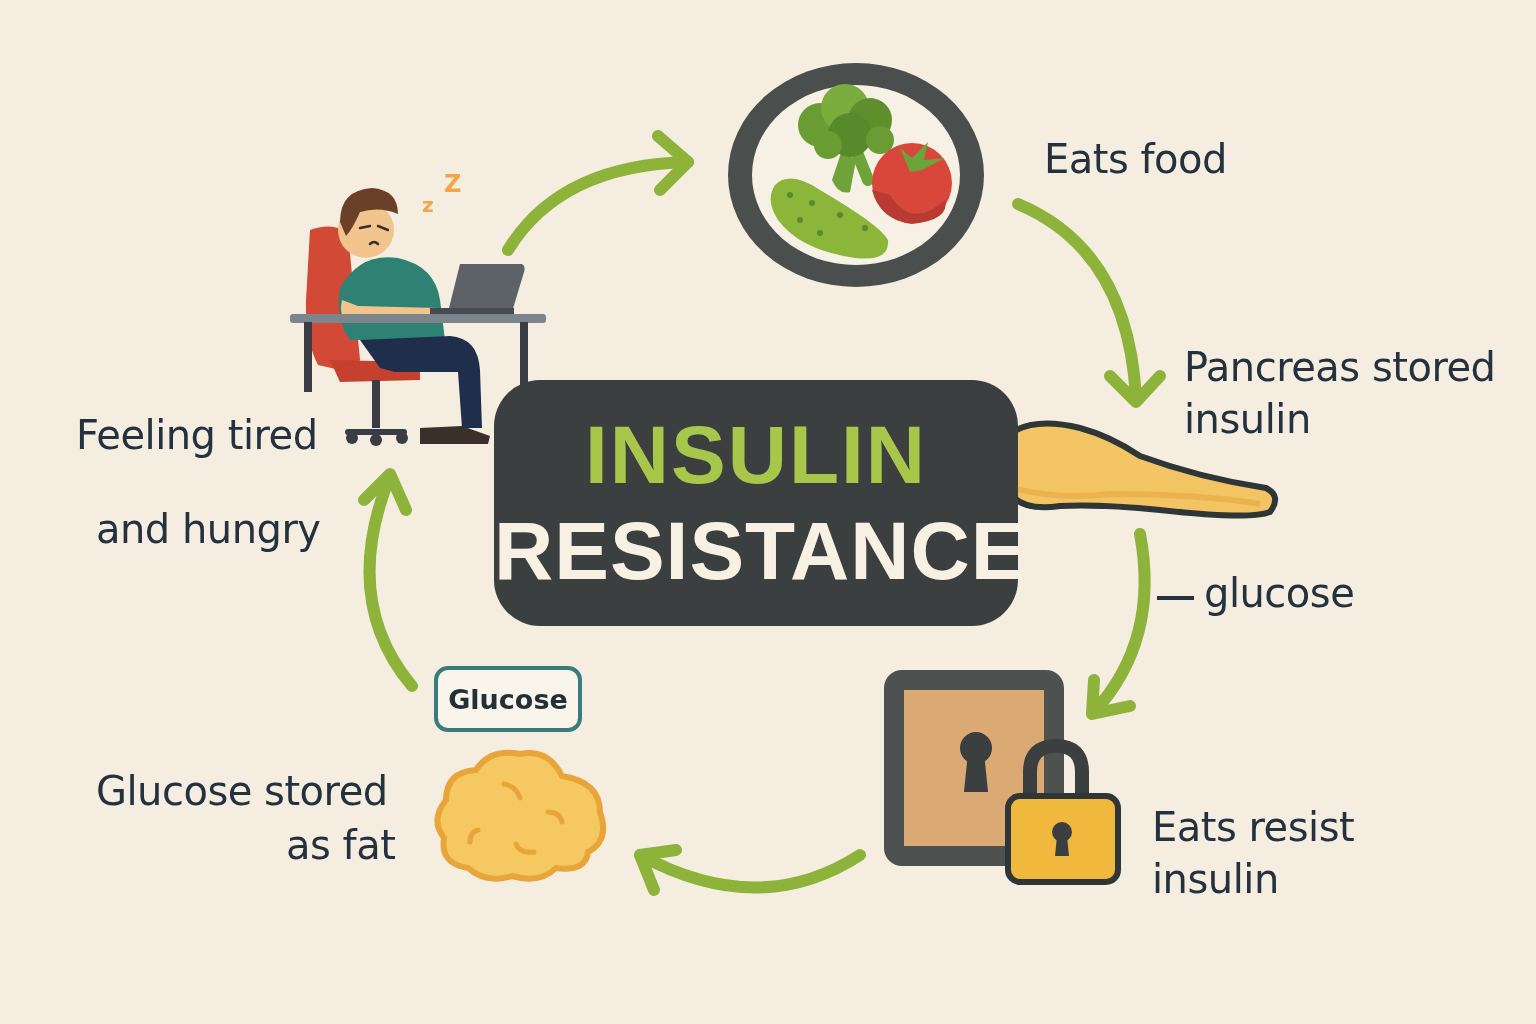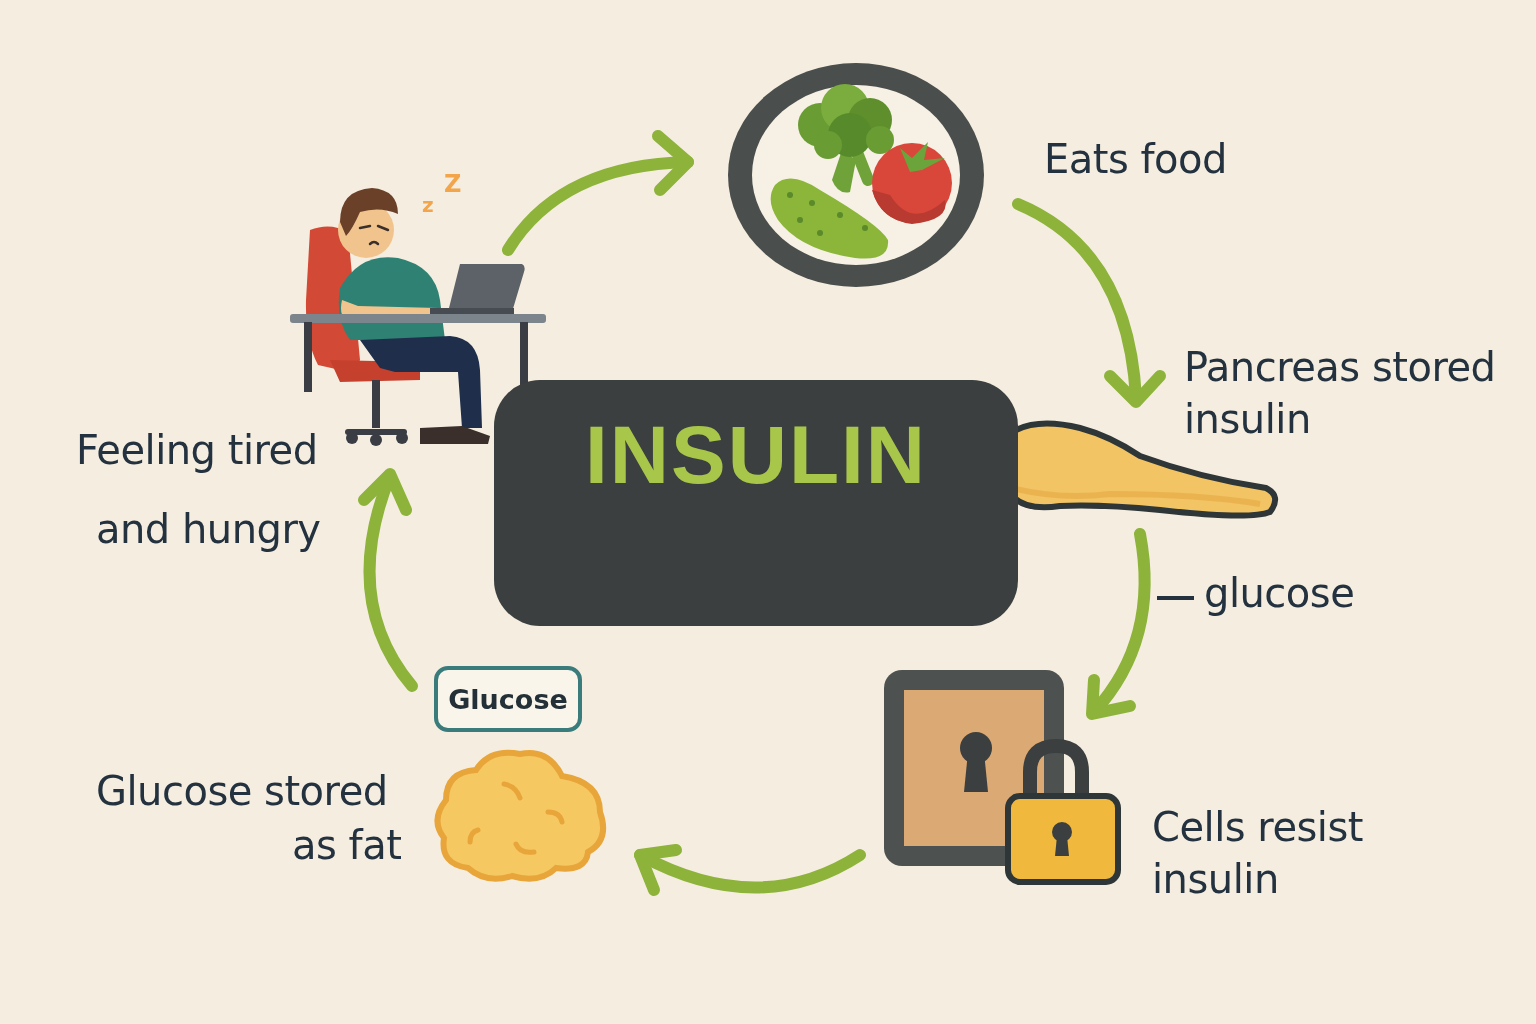--- a/index.html
+++ b/index.html
@@ -124,31 +124,32 @@
     <path d="M444 838 Q 430 820 446 800 Q 446 772 476 770 Q 490 748 520 754 Q 548 748 562 776 Q 600 782 600 812 Q 610 840 588 852 Q 586 872 556 868 Q 540 884 512 876 Q 486 884 468 868 Q 440 864 444 838 Z" fill="#f5c862" stroke="#e8a53a" stroke-width="6"></path>
     <path d="M504 784 Q 516 786 520 798" stroke="#e8a53a" stroke-width="5" fill="none" stroke-linecap="round"></path>
     <path d="M548 812 Q 560 812 562 822" stroke="#e8a53a" stroke-width="5" fill="none" stroke-linecap="round"></path>
     <path d="M478 830 Q 470 832 470 842" stroke="#e8a53a" stroke-width="5" fill="none" stroke-linecap="round"></path>
     <path d="M516 844 Q 520 854 534 852" stroke="#e8a53a" stroke-width="5" fill="none" stroke-linecap="round"></path>
   </g>
 </svg>
 
 <div class="center-box">
   <div class="title-1">INSULIN</div>
+  <div class="title-2">RESISTANCE</div>
 </div>
 
 <div class="label" style="left:1044px; top:132px;">Eats food</div>
 
 <div class="label" style="left:1184px; top:340px;">Pancreas stored</div>
 <div class="label" style="left:1184px; top:392px;">insulin</div>
 
 <div class="label" style="left:1204px; top:566px;">glucose</div>
 
-<div class="label" style="left:1152px; top:800px;">Cells resist</div>
+<div class="label" style="left:1152px; top:800px;">Eats resist</div>
 <div class="label" style="left:1152px; top:852px;">insulin</div>
 
 <div class="label" style="left:96px; top:764px;">Glucose stored</div>
-<div class="label" style="left:292px; top:818px;">as fat</div>
+<div class="label" style="left:286px; top:818px;">as fat</div>
 
 <div class="glucose-tag">Glucose</div>
 
-<div class="label" style="left:76px; top:408px;margin-top:15px;">Feeling tired</div>
+<div class="label" style="left:76px; top:408px;">Feeling tired</div>
 <div class="label" style="left:96px; top:462px;margin-top:40px;">and hungry</div>
 
 </body></html>

